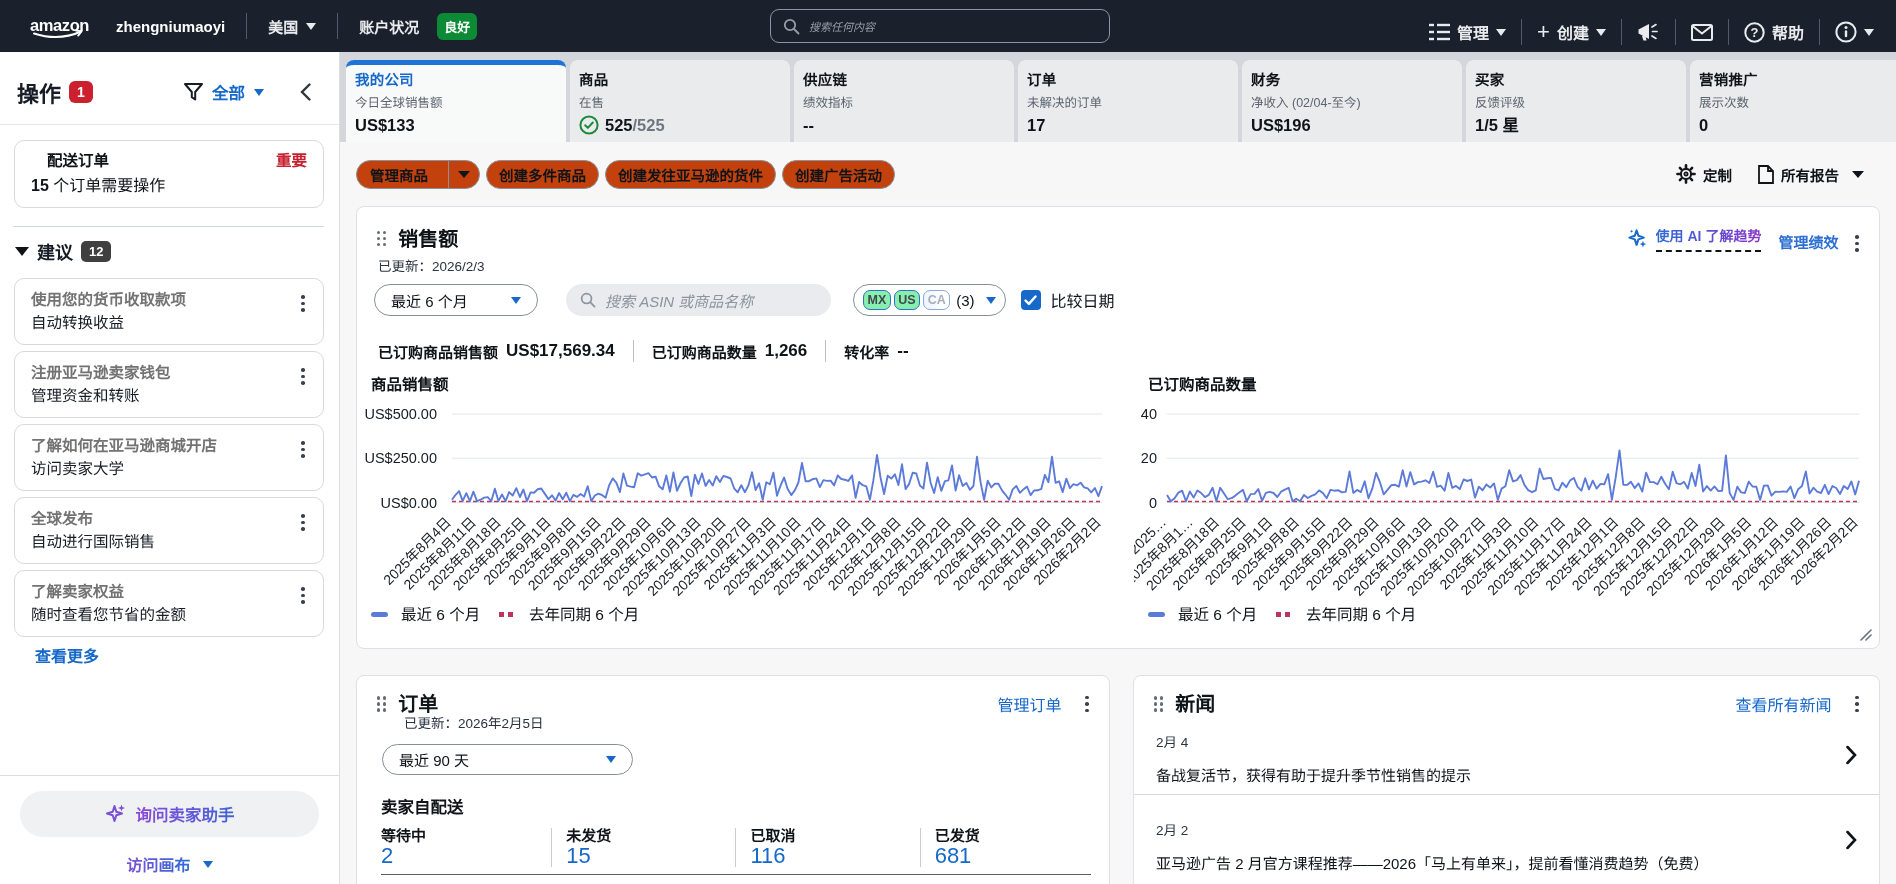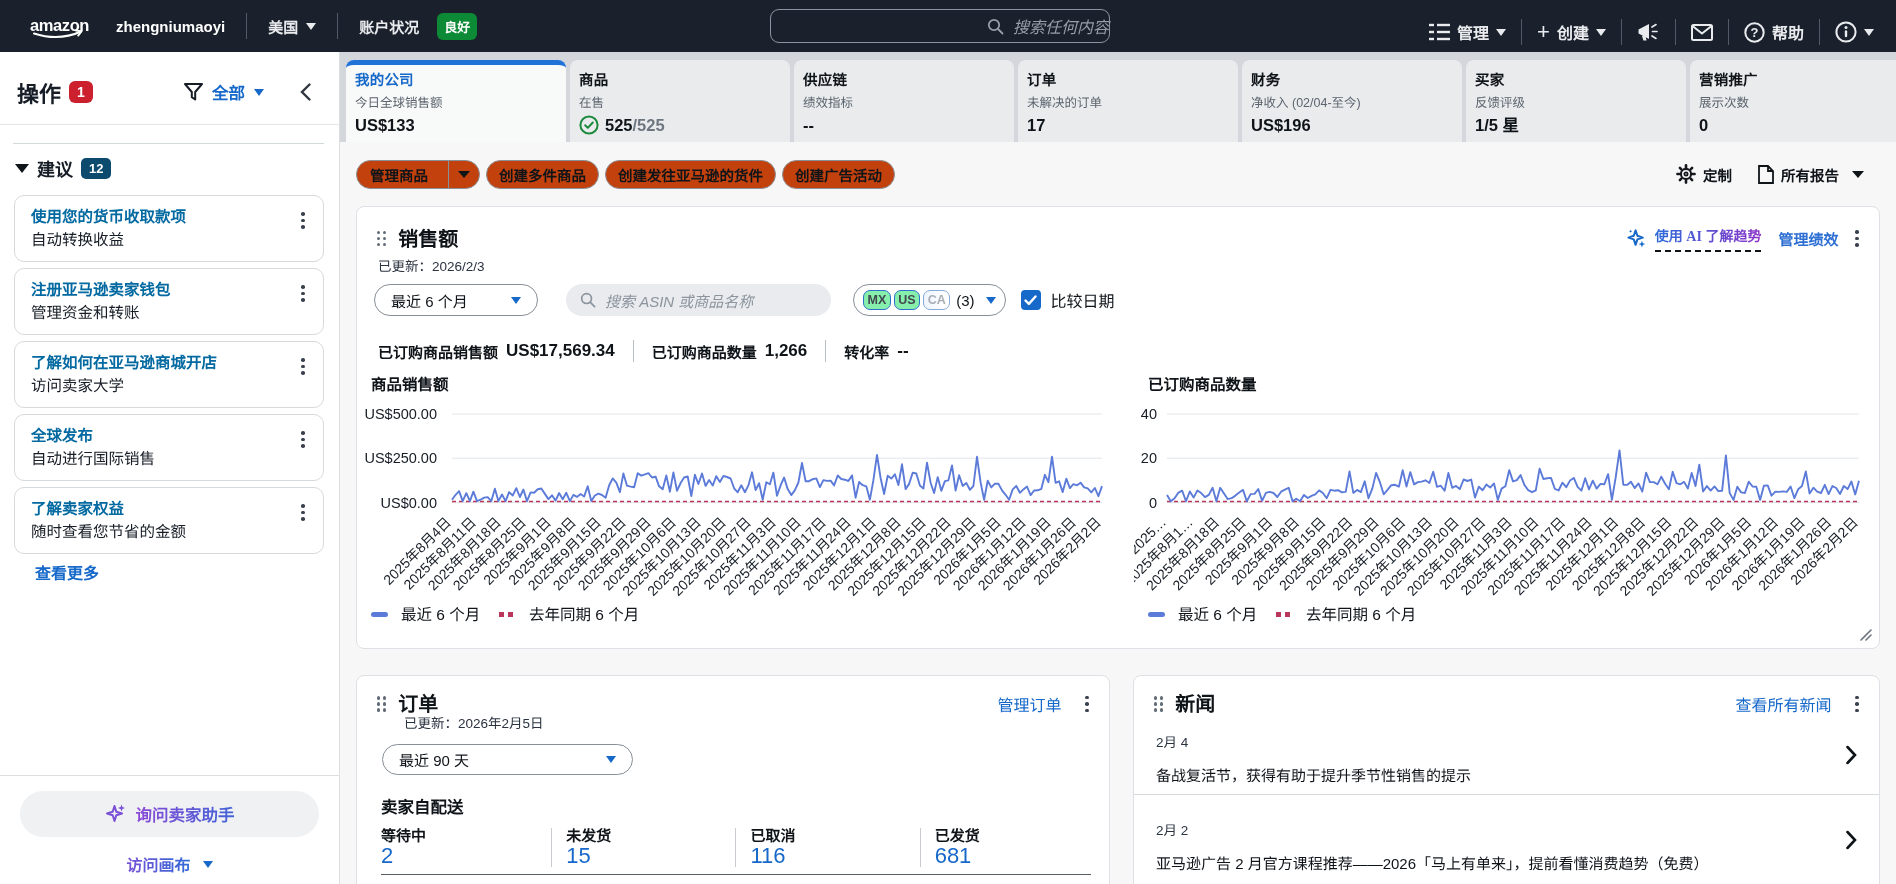--- a/index.html
+++ b/index.html
@@ -8,21 +8,21 @@
 body { font-family:"Liberation Sans",sans-serif; background:#f7f7f8; color:#0f1419; }
 
 
 .topnav { position:fixed; top:0; left:0; width:1896px; height:52px; background:#1a212c; display:flex; align-items:center; z-index:50; }
 .topnav .logo { margin-left:30px; margin-top:6px; }
 .nv-seller { color:#fff; font-weight:bold; font-size:15px; margin-left:24px; }
 .nv-sep { width:1px; height:26px; background:#515a66; margin:0 21px; }
 .nv-item { color:#e9ebee; font-size:15px; font-weight:bold; display:flex; align-items:center; gap:8px; }
 .caret-dn { display:inline-block; width:0; height:0; border-left:5.5px solid transparent; border-right:5.5px solid transparent; border-top:7px solid #e9ebee; }
 .badge-good { background:#0c8a36; color:#fff; font-size:13px; font-weight:bold; border-radius:6px; padding:4px 7px; margin-left:10px; }
-.nv-search { position:absolute; left:770px; top:9px; width:340px; height:34px; border:1px solid #8b95a1; border-radius:9px; display:flex; align-items:center; color:#969ea9; font-size:16px; font-style:italic; padding-left:12px; gap:9px;justify-content:flex-end; }
+.nv-search { position:absolute; left:770px; top:9px; width:340px; height:34px; border:1px solid #8b95a1; border-radius:9px; display:flex; align-items:center; color:#969ea9; font-size:11px; font-style:italic; padding-left:12px; gap:9px; }
 .nv-right { position:absolute; right:0; top:0; height:64px; display:flex; align-items:center; color:#e9ebee; }
 .nv-right .nv-sep { margin:0; }
 .nv-ic { display:flex; align-items:center; gap:7px; font-size:16px; font-weight:bold; color:#e9ebee; }
 
 
 .sidebar { position:fixed; top:52px; left:0; width:340px; height:832px; background:#fff; border-right:1px solid #dcdfe2; }
 .main { position:absolute; top:52px; left:340px; width:1556px; min-height:832px; background:#f7f7f8; }
 
 
 .tabstrip { background:#d3d7db; height:90px; display:flex; padding:8px 0 0 6px; gap:4px; overflow:hidden; }
@@ -79,21 +79,21 @@
 .ord-col .lb { font-size:15px; font-weight:bold; color:#0f1419; line-height:15px; }
 .ord-col .num { font-size:22px; color:#1668c9; margin-top:2px; line-height:22px; }
 .news-item { position:relative; padding:13px 40px 13px 22px; border-bottom:1px solid #d7dadd; }
 .news-date { font-size:13.5px; color:#2a3340; line-height:15px; }
 .news-tt { font-size:15px; color:#0f1419; margin-top:12px; }
 .chev { position:absolute; right:22px; top:50%; transform:translateY(-50%); }
 
 
 .sug { position:relative; margin:6px 15px 0 14px; border:1px solid #d6dadd; border-radius:10px; padding:12px 16px 12px 16px; }
 .sug .sg-t, .sug .sg-b { line-height:18px; }
-.sug .sg-t { font-size:15.5px; font-weight:bold; color:#0369a1; }
+.sug .sg-t { font-size:15.5px; font-weight:bold; color:#737373; }
 .sug .sg-b { font-size:15.5px; color:#161d26; margin-top:5px; }
 .sug .sgk { position:absolute; right:18px; top:16px; }
 </style>
 </head>
 <body>
 
 <header class="topnav">
   <svg class="logo" width="62" height="26" viewBox="0 0 62 26">
     <text x="0" y="15" font-family="Liberation Sans" font-size="16.5" font-weight="bold" fill="#fff" letter-spacing="-0.4">amazon</text>
     <path d="M4 17.5 Q 29 25.5 51 15.5" fill="none" stroke="#fff" stroke-width="2" stroke-linecap="round"></path>
@@ -173,25 +173,32 @@
           <path d="M1 1 h17 l-6.8 8 v7.5 l-3.4 -2.3 v-5.2 z" fill="none" stroke="#161d26" stroke-width="2" stroke-linejoin="round"></path>
         </svg>
       <span style="color:#1668c9;font-size:16.5px;font-weight:bold;">全部</span>
       <span class="caret-dn" style="border-top-color:#1668c9;"></span>
     </span>
     <svg style="margin-left:36px;" width="11" height="18" viewBox="0 0 11 18">
         <path d="M9.5 1.5 L2 9 l7.5 7.5" fill="none" stroke="#30373f" stroke-width="2.4" stroke-linecap="round"></path>
       </svg>
   </div>
   <div style="border-top:1px solid #e4e7e9;margin-top:16px;"></div>
+  <div style="margin:15px 15px 0 14px;border:1px solid #d6dadd;border-radius:10px;padding:11px 16px 12px 16px;line-height:18px;">
+    <div style="display:flex;">
+      <span style="font-size:15.5px;font-weight:bold;color:#0f1419;padding-left:16px;">配送订单</span>
+      <span style="margin-left:auto;color:#c7202e;font-size:15.5px;font-weight:bold;">重要</span>
+    </div>
+    <div style="font-size:16px;color:#0f1419;margin-top:7px;line-height:18px;"><b>15</b> 个订单需要操作</div>
+  </div>
   <div style="border-top:1px solid #cfdbdb;margin:18px 15px 0 13px;"></div>
   <div style="display:flex;align-items:center;padding:11px 0 0 15px;gap:8px;">
     <span class="caret-dk" style="border-left-width:7px;border-right-width:7px;border-top-width:9px;"></span>
     <span style="font-size:18px;font-weight:bold;color:#161d26;">建议</span>
-    <span style="background:#0c4a6e;color:#fff;font-size:13px;font-weight:bold;border-radius:5px;padding:3px 8px;margin-left:0px;">12</span>
+    <span style="background:#404040;color:#fff;font-size:13px;font-weight:bold;border-radius:5px;padding:3px 8px;margin-left:0px;">12</span>
   </div>
   <div class="sug" style="margin-top:14px;">
       <div class="sg-t">使用您的货币收取款项</div>
       <div class="sg-b">自动转换收益</div>
       <span class="kebab sgk">
         <s></s>
         <s></s>
         <s></s>
       </span>
     </div>
@@ -337,21 +344,21 @@
             <i>
               <b></b>
               <b></b>
             </i>
             <i>
               <b></b>
               <b></b>
             </i>
           </span>
         <span class="card-title">销售额</span>
-        <span style="margin-left:auto;display:flex;align-items:center;gap:17px;font-family:Liberation Serif, serif;">
+        <span style="margin-left:auto;display:flex;align-items:flex-end;gap:17px;">
           <span style="display:flex;align-items:center;gap:9px;">
             <svg width="19" height="19" viewBox="0 0 21 21">
                 <path d="M9.5 1.5 L11.5 7.5 L17.5 9.5 L11.5 11.5 L9.5 17.5 L7.5 11.5 L1.5 9.5 L7.5 7.5 Z" fill="none" stroke="#1668c9" stroke-width="2.2" stroke-linejoin="round"></path>
                 <path d="M16.5 13 l1 2.7 2.7 1 -2.7 1 -1 2.7 -1 -2.7 -2.7 -1 2.7 -1 z" fill="#1668c9"></path>
                 <path d="M4 0.5 l.5 1.5 1.5 .5 -1.5 .5 -.5 1.5 -.5 -1.5 -1.5 -.5 1.5 -.5 z" fill="#1668c9"></path>
               </svg>
             <span style="font-size:14px;font-weight:bold;background:linear-gradient(90deg,#2d6bd8,#8b33c9);-webkit-background-clip:text;background-clip:text;color:transparent;border-bottom:2px dashed #0f1419;padding-bottom:5px;">使用 AI 了解趋势</span>
           </span>
           <a class="blue" style="font-size:15px;font-weight:bold;color:#2e6fd4;">管理绩效</a>
           <span class="kebab">

